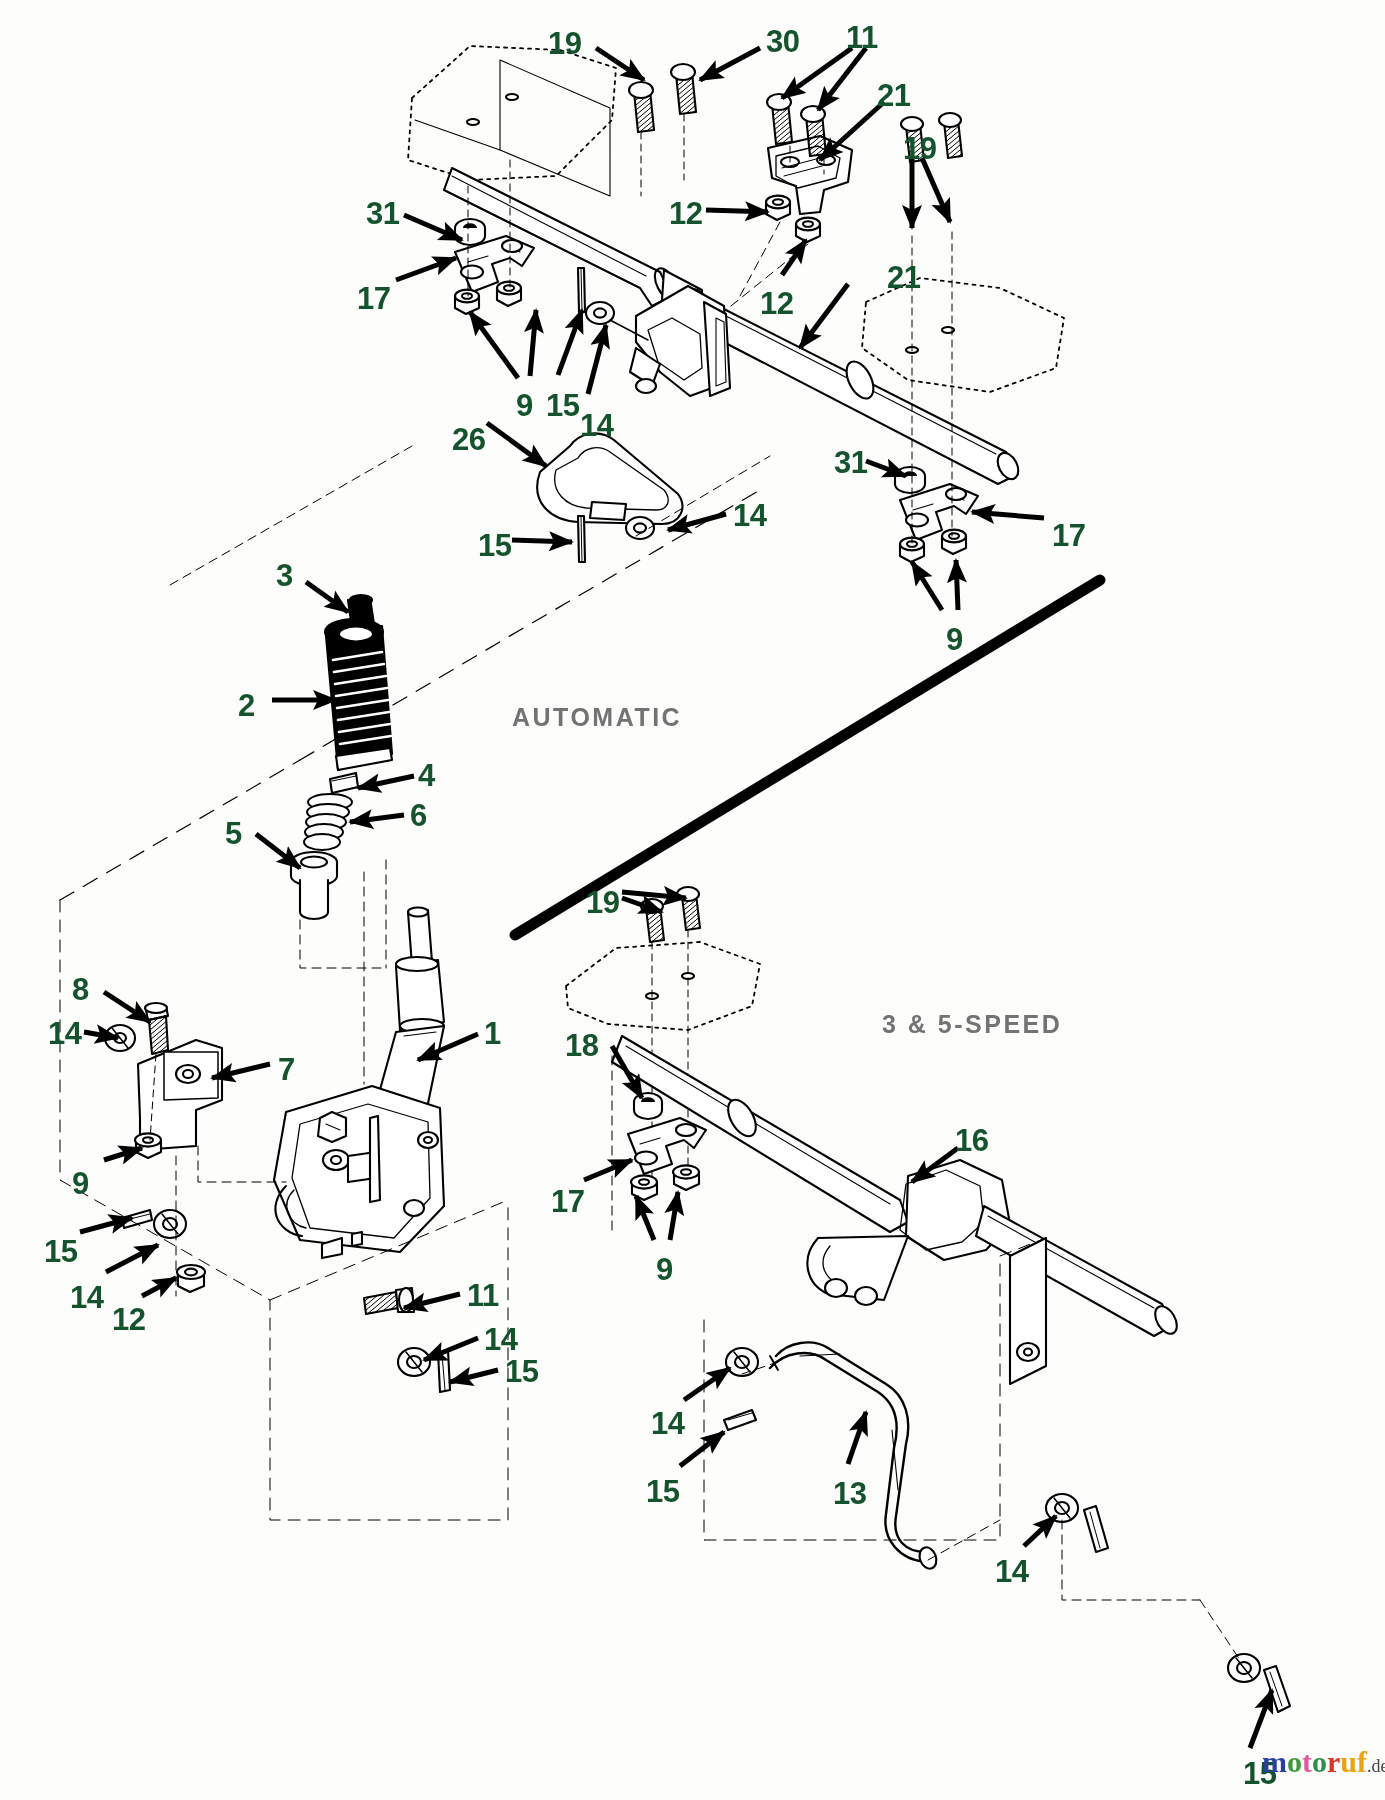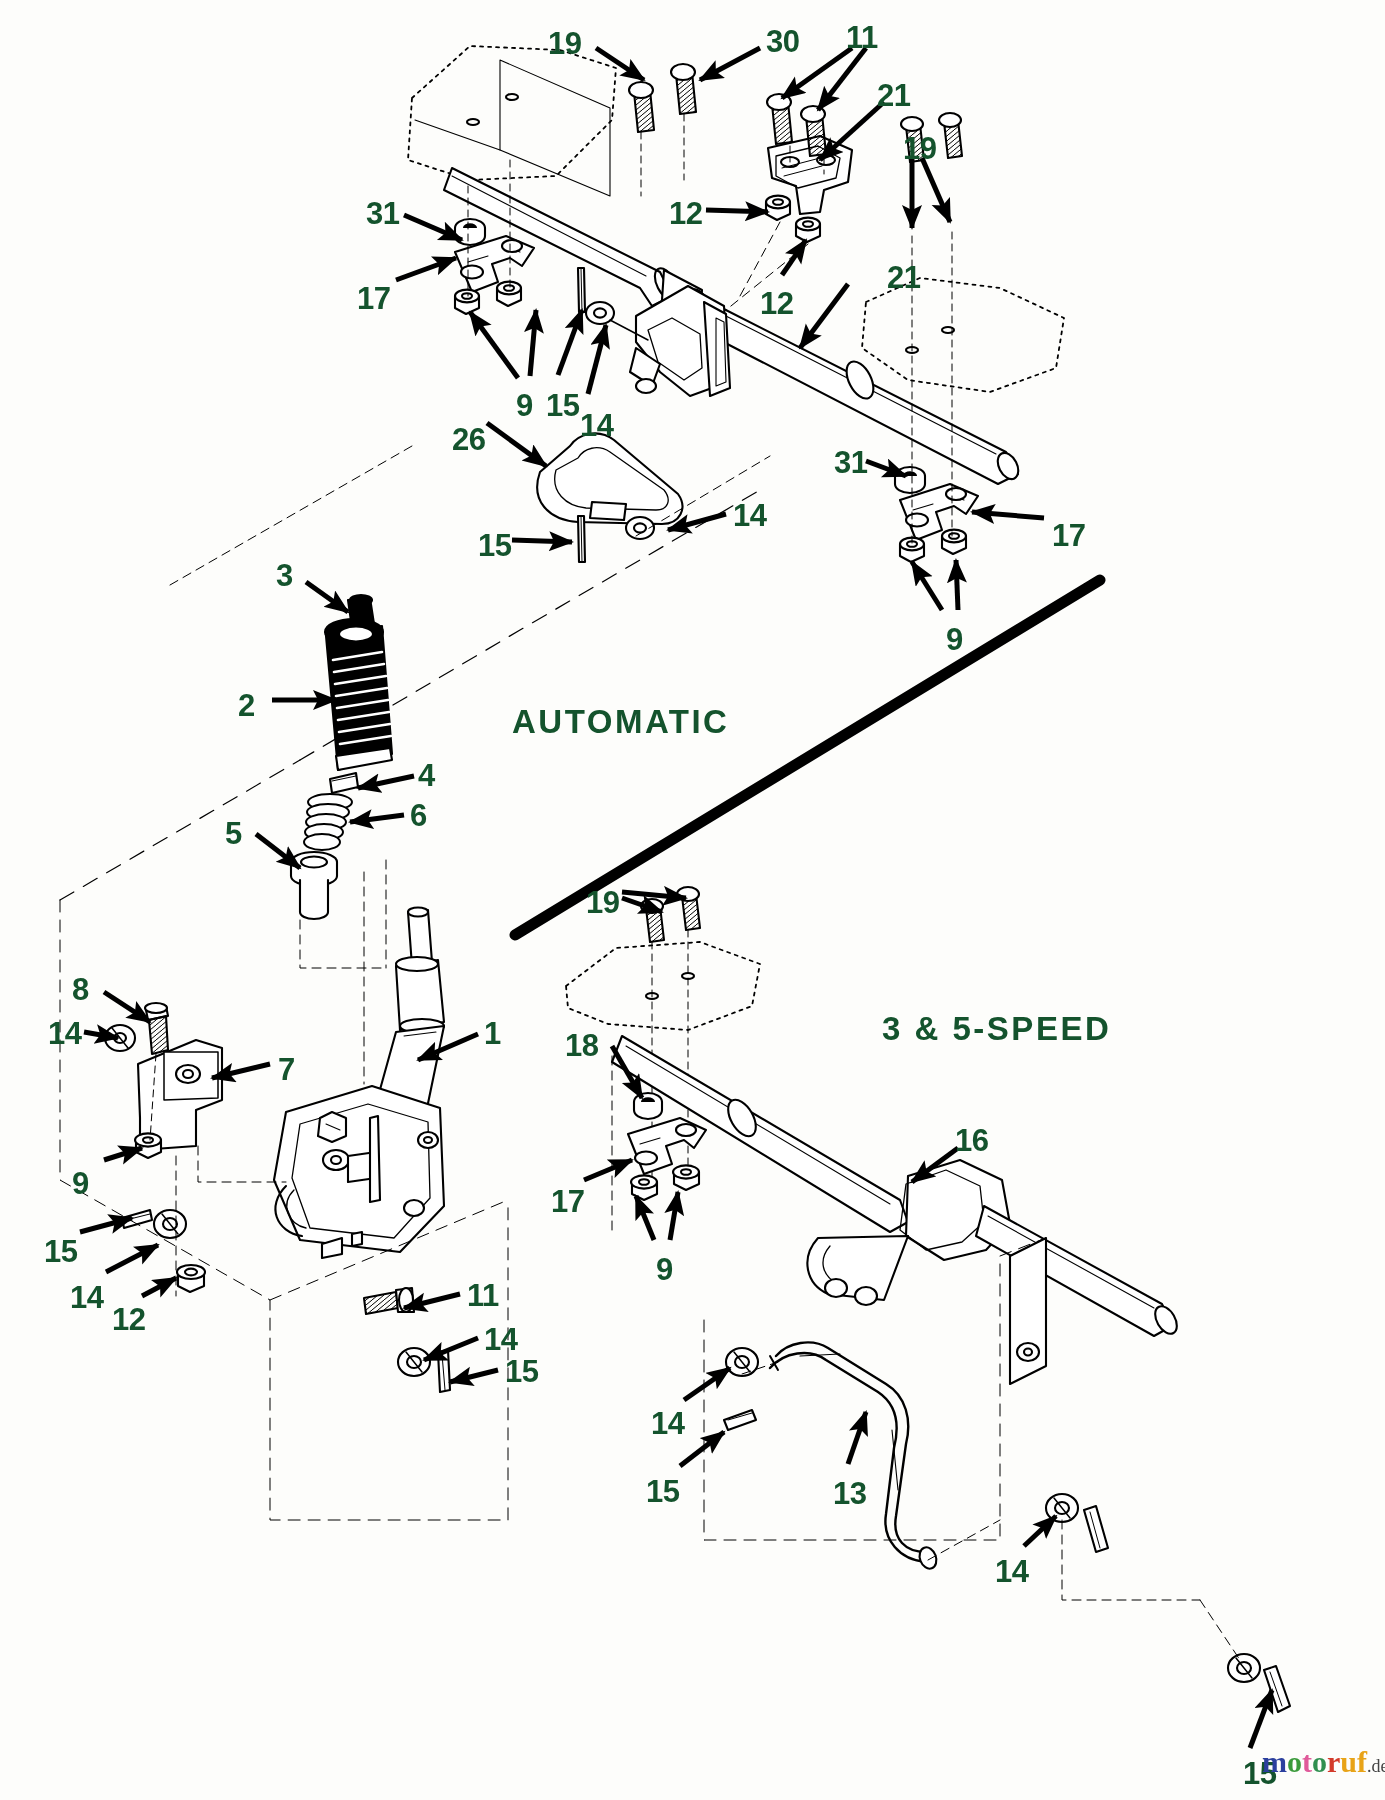--- a/index.html
+++ b/index.html
@@ -4,21 +4,21 @@
 <style>
   html,body{margin:0;padding:0;background:#fff;}
   body{width:1385px;height:1800px;position:relative;overflow:hidden;
        font-family:"Liberation Sans",sans-serif;background:#fdfdfb;}
   #sheet{position:absolute;inset:0;}
   svg.layer{position:absolute;left:0;top:0;width:1385px;height:1800px;}
   .callout{position:absolute;font-family:"Liberation Sans",sans-serif;
            font-weight:bold;font-size:31px;color:#14532d;letter-spacing:-0.5px;
            line-height:1;white-space:nowrap;}
   .section-title{position:absolute;font-family:"Liberation Sans",sans-serif;
-           font-weight:bold;font-size:33px;letter-spacing:2.5px;color:#14532d;white-space:nowrap;}
+           font-weight:bold;font-size:25px;letter-spacing:2.5px;color:#737373;white-space:nowrap;}
   .wm{position:absolute;font-family:"Liberation Serif",serif;font-size:30px;
       font-weight:bold;white-space:nowrap;}
   .wm span{display:inline-block;}
   .wm .dotde{font-size:18px;color:#444;font-weight:normal;}
 </style>
 </head>
 <body>
 
 <div id="sheet">
 

